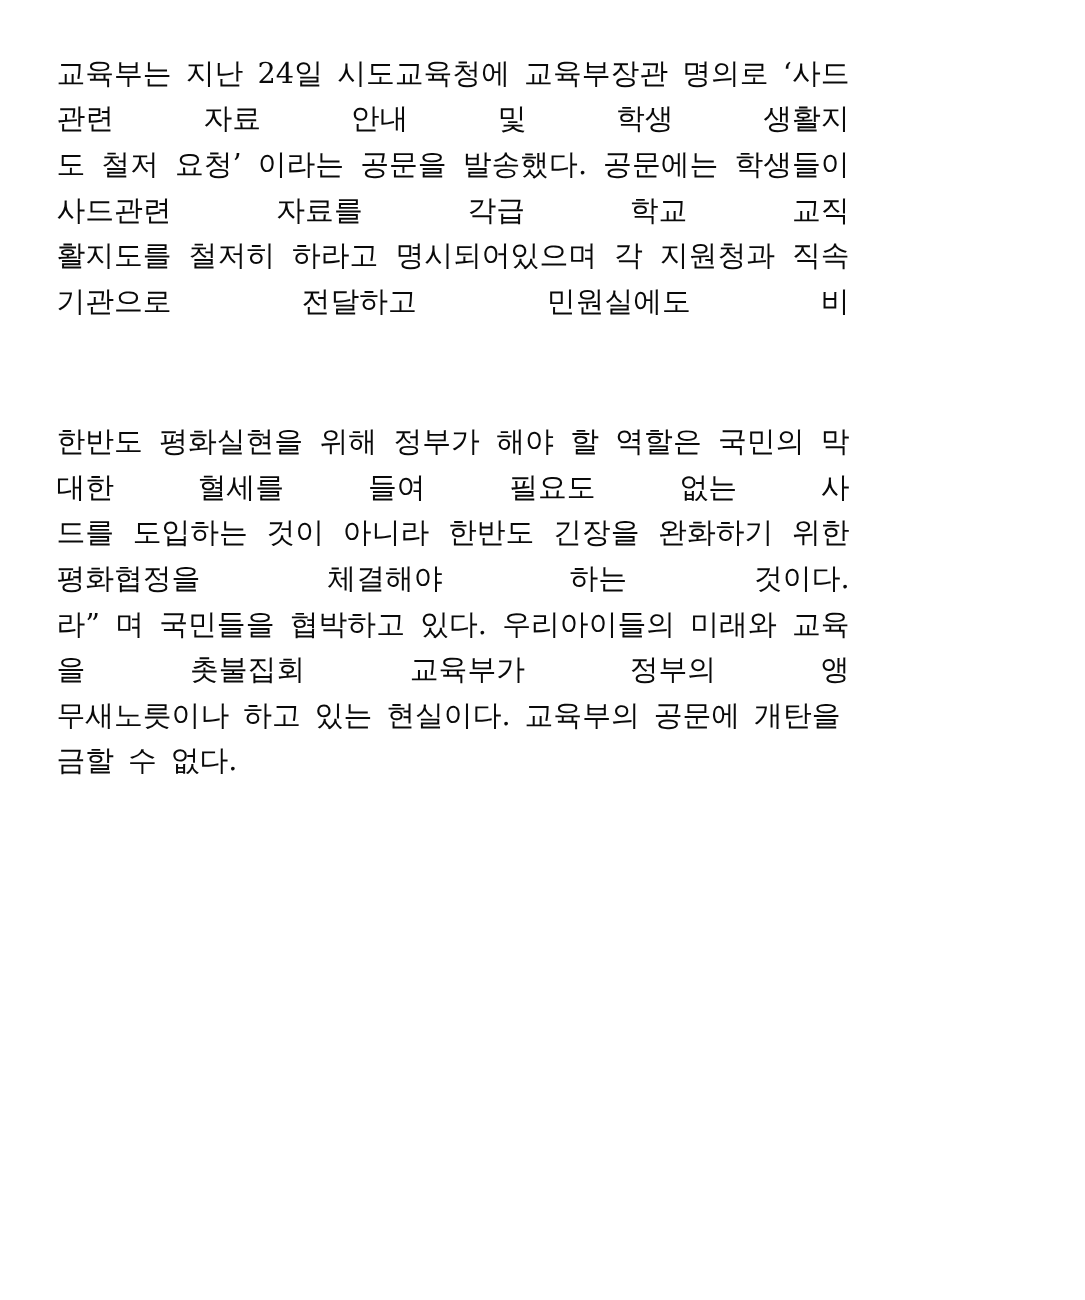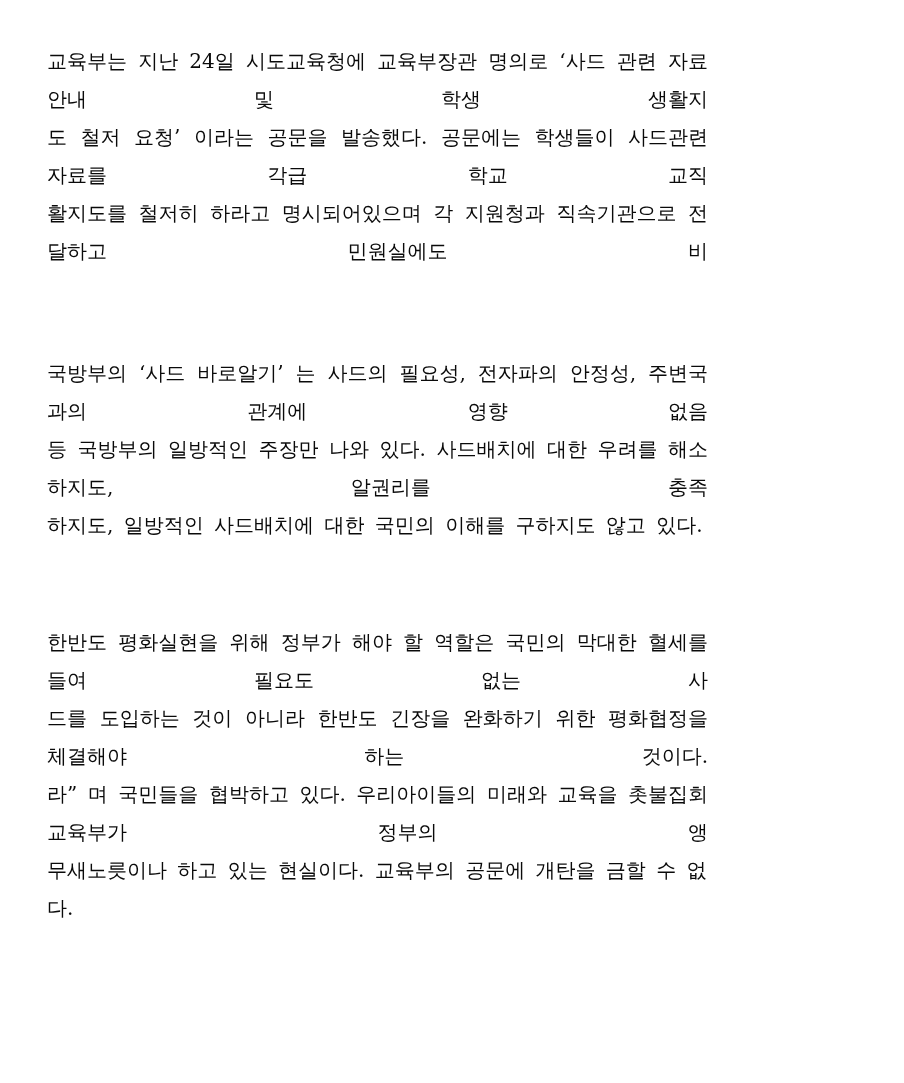--- a/index.html
+++ b/index.html
@@ -9,21 +9,21 @@
   }
   .page {
     position: relative;
     width: 724px;
     height: 1083px;
     box-sizing: border-box;
     padding: 42px 16px 0 47px;
     background: #ffffff;
     color: #0a0a0a;
     font-family: "DejaVu Serif", "Liberation Serif", serif;
-    font-size: 20px;
+    font-size: 24px;
     line-height: 38px;
     overflow: hidden;
   }
   .para {
     width: 100%;
   }
   .ln {
     width: 100%;
     word-spacing: 4px;
     text-align: left;
@@ -40,25 +40,20 @@
 <body>
 
 <div class="page">
 
   <div class="para">
     <div class="ln j">교육부는 지난 24일 시도교육청에 교육부장관 명의로 ‘사드 관련 자료 안내 및 학생 생활지</div>
     <div class="ln j">도 철저 요청’ 이라는 공문을 발송했다. 공문에는 학생들이 사드관련 자료를 각급 학교 교직</div>
     <div class="ln j">활지도를 철저히 하라고 명시되어있으며 각 지원청과 직속기관으로 전달하고 민원실에도 비</div>
   </div>
 
-  <div class="para gap-a">
-    <div class="ln j">국방부의 ‘사드 바로알기’ 는 사드의 필요성, 전자파의 안정성, 주변국과의 관계에 영향 없음</div>
-    <div class="ln j">등 국방부의 일방적인 주장만 나와 있다. 사드배치에 대한 우려를 해소하지도, 알권리를 충족</div>
-    <div class="ln">하지도, 일방적인 사드배치에 대한 국민의 이해를 구하지도 않고 있다.</div>
-  </div>
 
   <div class="para gap-b">
     <div class="ln j">한반도 평화실현을 위해 정부가 해야 할 역할은 국민의 막대한 혈세를 들여 필요도 없는 사</div>
     <div class="ln j">드를 도입하는 것이 아니라 한반도 긴장을 완화하기 위한 평화협정을 체결해야 하는 것이다.</div>
     <div class="ln j">라” 며 국민들을 협박하고 있다. 우리아이들의 미래와 교육을 촛불집회 교육부가 정부의 앵</div>
     <div class="ln">무새노릇이나 하고 있는 현실이다. 교육부의 공문에 개탄을 금할 수 없다.</div>
   </div>
 
 </div>
 

